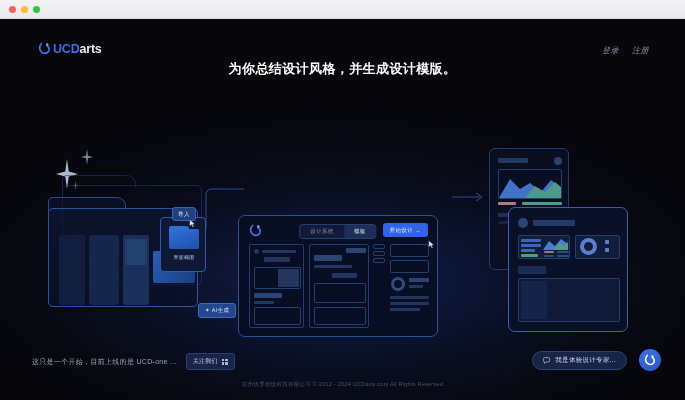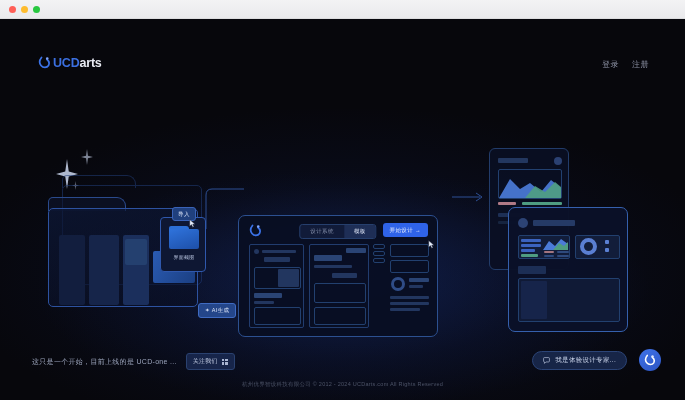--- a/index.html
+++ b/index.html
@@ -37,27 +37,27 @@
   .bg-glow2 {
     position: absolute; left: 50%; top: 150px; width: 620px; height: 240px;
     transform: translateX(-50%);
     background: radial-gradient(ellipse at center, rgba(16,32,84,0.5) 0%, rgba(7,7,12,0) 70%);
     pointer-events: none;
   }
 
   
   .nav {
     position: absolute; left: 0; top: 0; width: 685px; height: 40px;
-    display: flex; align-items: center; z-index: 20; margin-top: 14px;
+    display: flex; align-items: center; z-index: 20;
   }
   .logo { position: absolute; left: 38px; top: 23px; display: flex; align-items: center; gap: 2px; }
   .logo-mark { width: 13px; height: 14px; position: relative; }
   .logo-text { font-size: 12.5px; font-weight: 700; color: #e8eaf2; letter-spacing: -0.2px; }
   .logo-text .blue { color: #3b6fe0; }
-  .nav-right { position: absolute; right: 36px; top: 26px; display: flex; gap: 13px; }
+  .nav-right { position: absolute; right: 36px; top: 26px; display: flex; gap: 13px; font-style: italic; }
   .nav-link { font-size: 8px; color: #8c91a4; letter-spacing: 0.5px; cursor: pointer; }
 
   
   .hero { position: absolute; left: 0; top: 40px; width: 685px; text-align: center; z-index: 15; }
   .hero h1 {
     font-size: 13px; font-weight: 700; color: #ffffff; line-height: 19px;
     letter-spacing: 0.4px;
   }
   .hero h1 .l2 { display: block; }
   .cta {
@@ -257,20 +257,21 @@
         <span class="logo-text"><span class="blue">UCD</span><span>arts</span></span>
       </div>
       <div class="nav-right">
         <span class="nav-link">登录</span>
         <span class="nav-link">注册</span>
       </div>
     </div>
 
     <div class="hero">
       <h1>
+        <span class="l2">为你总结设计风格，并生成设计模版。</span>
       </h1>
     </div>
 
     <div class="stage">
 
       <div class="sparkle">
         <span class="star" style="left:56px; top:22px; width:22px; height:30px; opacity:.85;"></span>
         <span class="star" style="left:81px; top:12px; width:12px; height:16px; opacity:.6;"></span>
         <span class="star" style="left:72px; top:44px; width:7px; height:9px; opacity:.45;"></span>
       </div>

